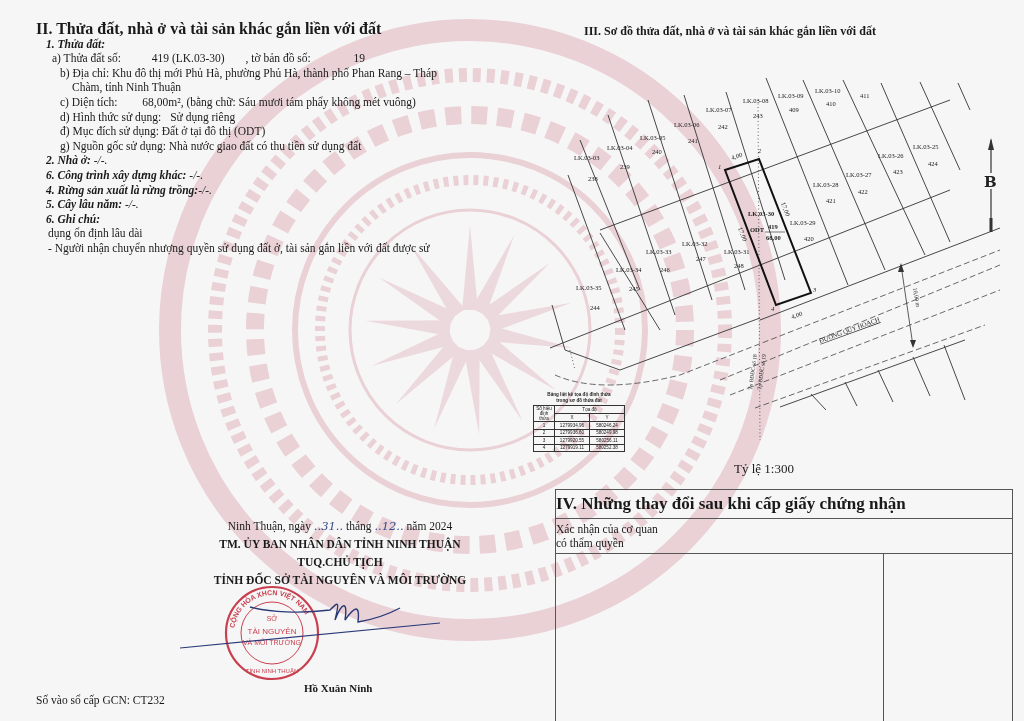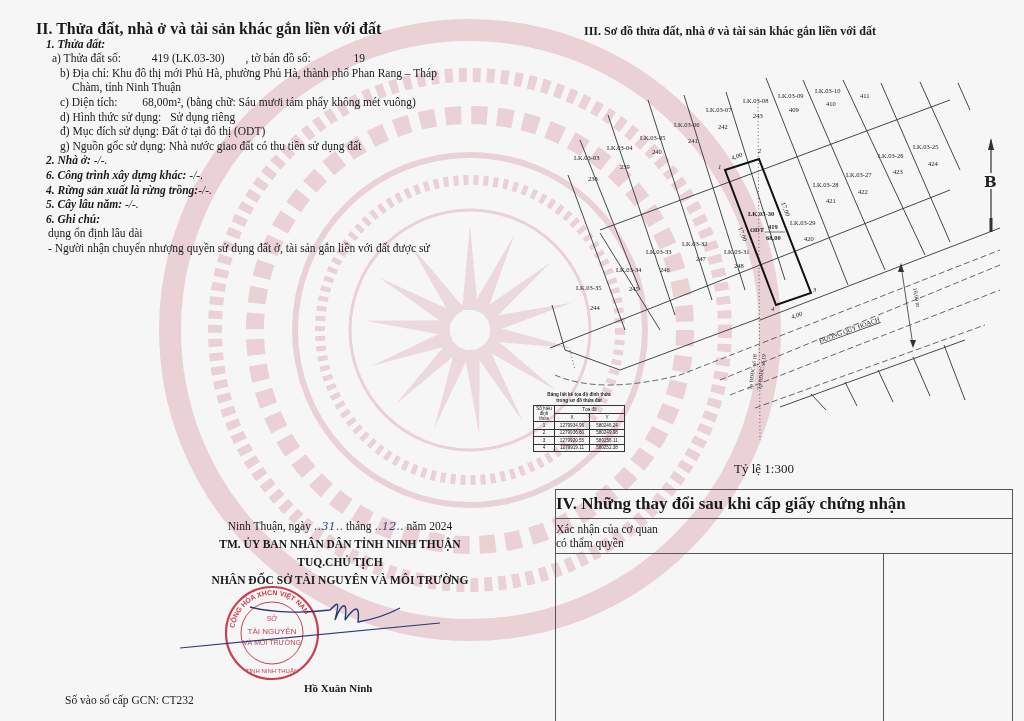--- a/index.html
+++ b/index.html
@@ -33,21 +33,21 @@
   .changes .body { display:flex; height:202px; }
   .changes .body .b1 { flex:1; border-right:1px solid #555; }
   .changes .body .b2 { width:128px; }
   .sign { position:absolute; left:190px; top:517px; width:300px; text-align:center; font-size:11.5px; line-height:18px; }
   .sign .date { font-weight:normal; }
   .sign .hand { font-family:"DejaVu Serif", serif; font-style:italic; color:#3a4b8a; }
   .sign .b { font-weight:bold; }
   .stamp { position:absolute; left:222px; top:583px; width:100px; height:100px; }
   .signature { position:absolute; left:180px; top:590px; width:260px; height:60px; }
   .signer { position:absolute; left:304px; top:682px; font-weight:bold; font-size:11px; }
-  .gcn { position:absolute; left:65px; top:694px; font-size:11.5px; }
+  .gcn { position:absolute; left:36px; top:694px; font-size:11.5px; }
 </style>
 </head>
 <body>
 
 <svg class="watermark" viewBox="0 0 1024 721">
   <g fill="none" stroke="#e7cbd1" opacity="0.85">
     <circle cx="470" cy="330" r="300" stroke-width="22"></circle>
     <circle cx="470" cy="330" r="255" stroke-width="14" stroke-dasharray="8 6"></circle>
     <circle cx="470" cy="330" r="215" stroke-width="18" stroke-dasharray="16 10"></circle>
     <circle cx="470" cy="330" r="175" stroke-width="6"></circle>
@@ -288,21 +288,21 @@
 <div class="sign">
   <div class="date">
     <span>Ninh Thuận, ngày</span>
     <span class="hand">..<span>31</span>..</span>
     <span>tháng</span>
     <span class="hand">..<span>12</span>..</span>
     <span>năm 2024</span>
   </div>
   <div class="b">TM. ỦY BAN NHÂN DÂN TỈNH NINH THUẬN</div>
   <div class="b">TUQ.CHỦ TỊCH</div>
-  <div class="b">NHÂN ĐỐC SỞ TÀI NGUYÊN VÀ MÔI TRƯỜNG</div>
+  <div class="b">TỈNH ĐỐC SỞ TÀI NGUYÊN VÀ MÔI TRƯỜNG</div>
 </div>
 
 <svg class="stamp" viewBox="0 0 100 100">
   <defs>
     <path id="stampArc" d="M50,50 m-38,0 a38,38 0 1,1 76,0 a38,38 0 1,1 -76,0"></path>
   </defs>
   <circle cx="50" cy="50" r="46" fill="none" stroke="#c8404f" stroke-width="2.2"></circle>
   <circle cx="50" cy="50" r="31" fill="none" stroke="#c8404f" stroke-width="1"></circle>
   <text font-size="7" fill="#c8404f" font-family="Liberation Sans, sans-serif" font-weight="bold">
     <textPath href="#stampArc" startOffset="2%">CỘNG HÒA XHCN VIỆT NAM</textPath>

